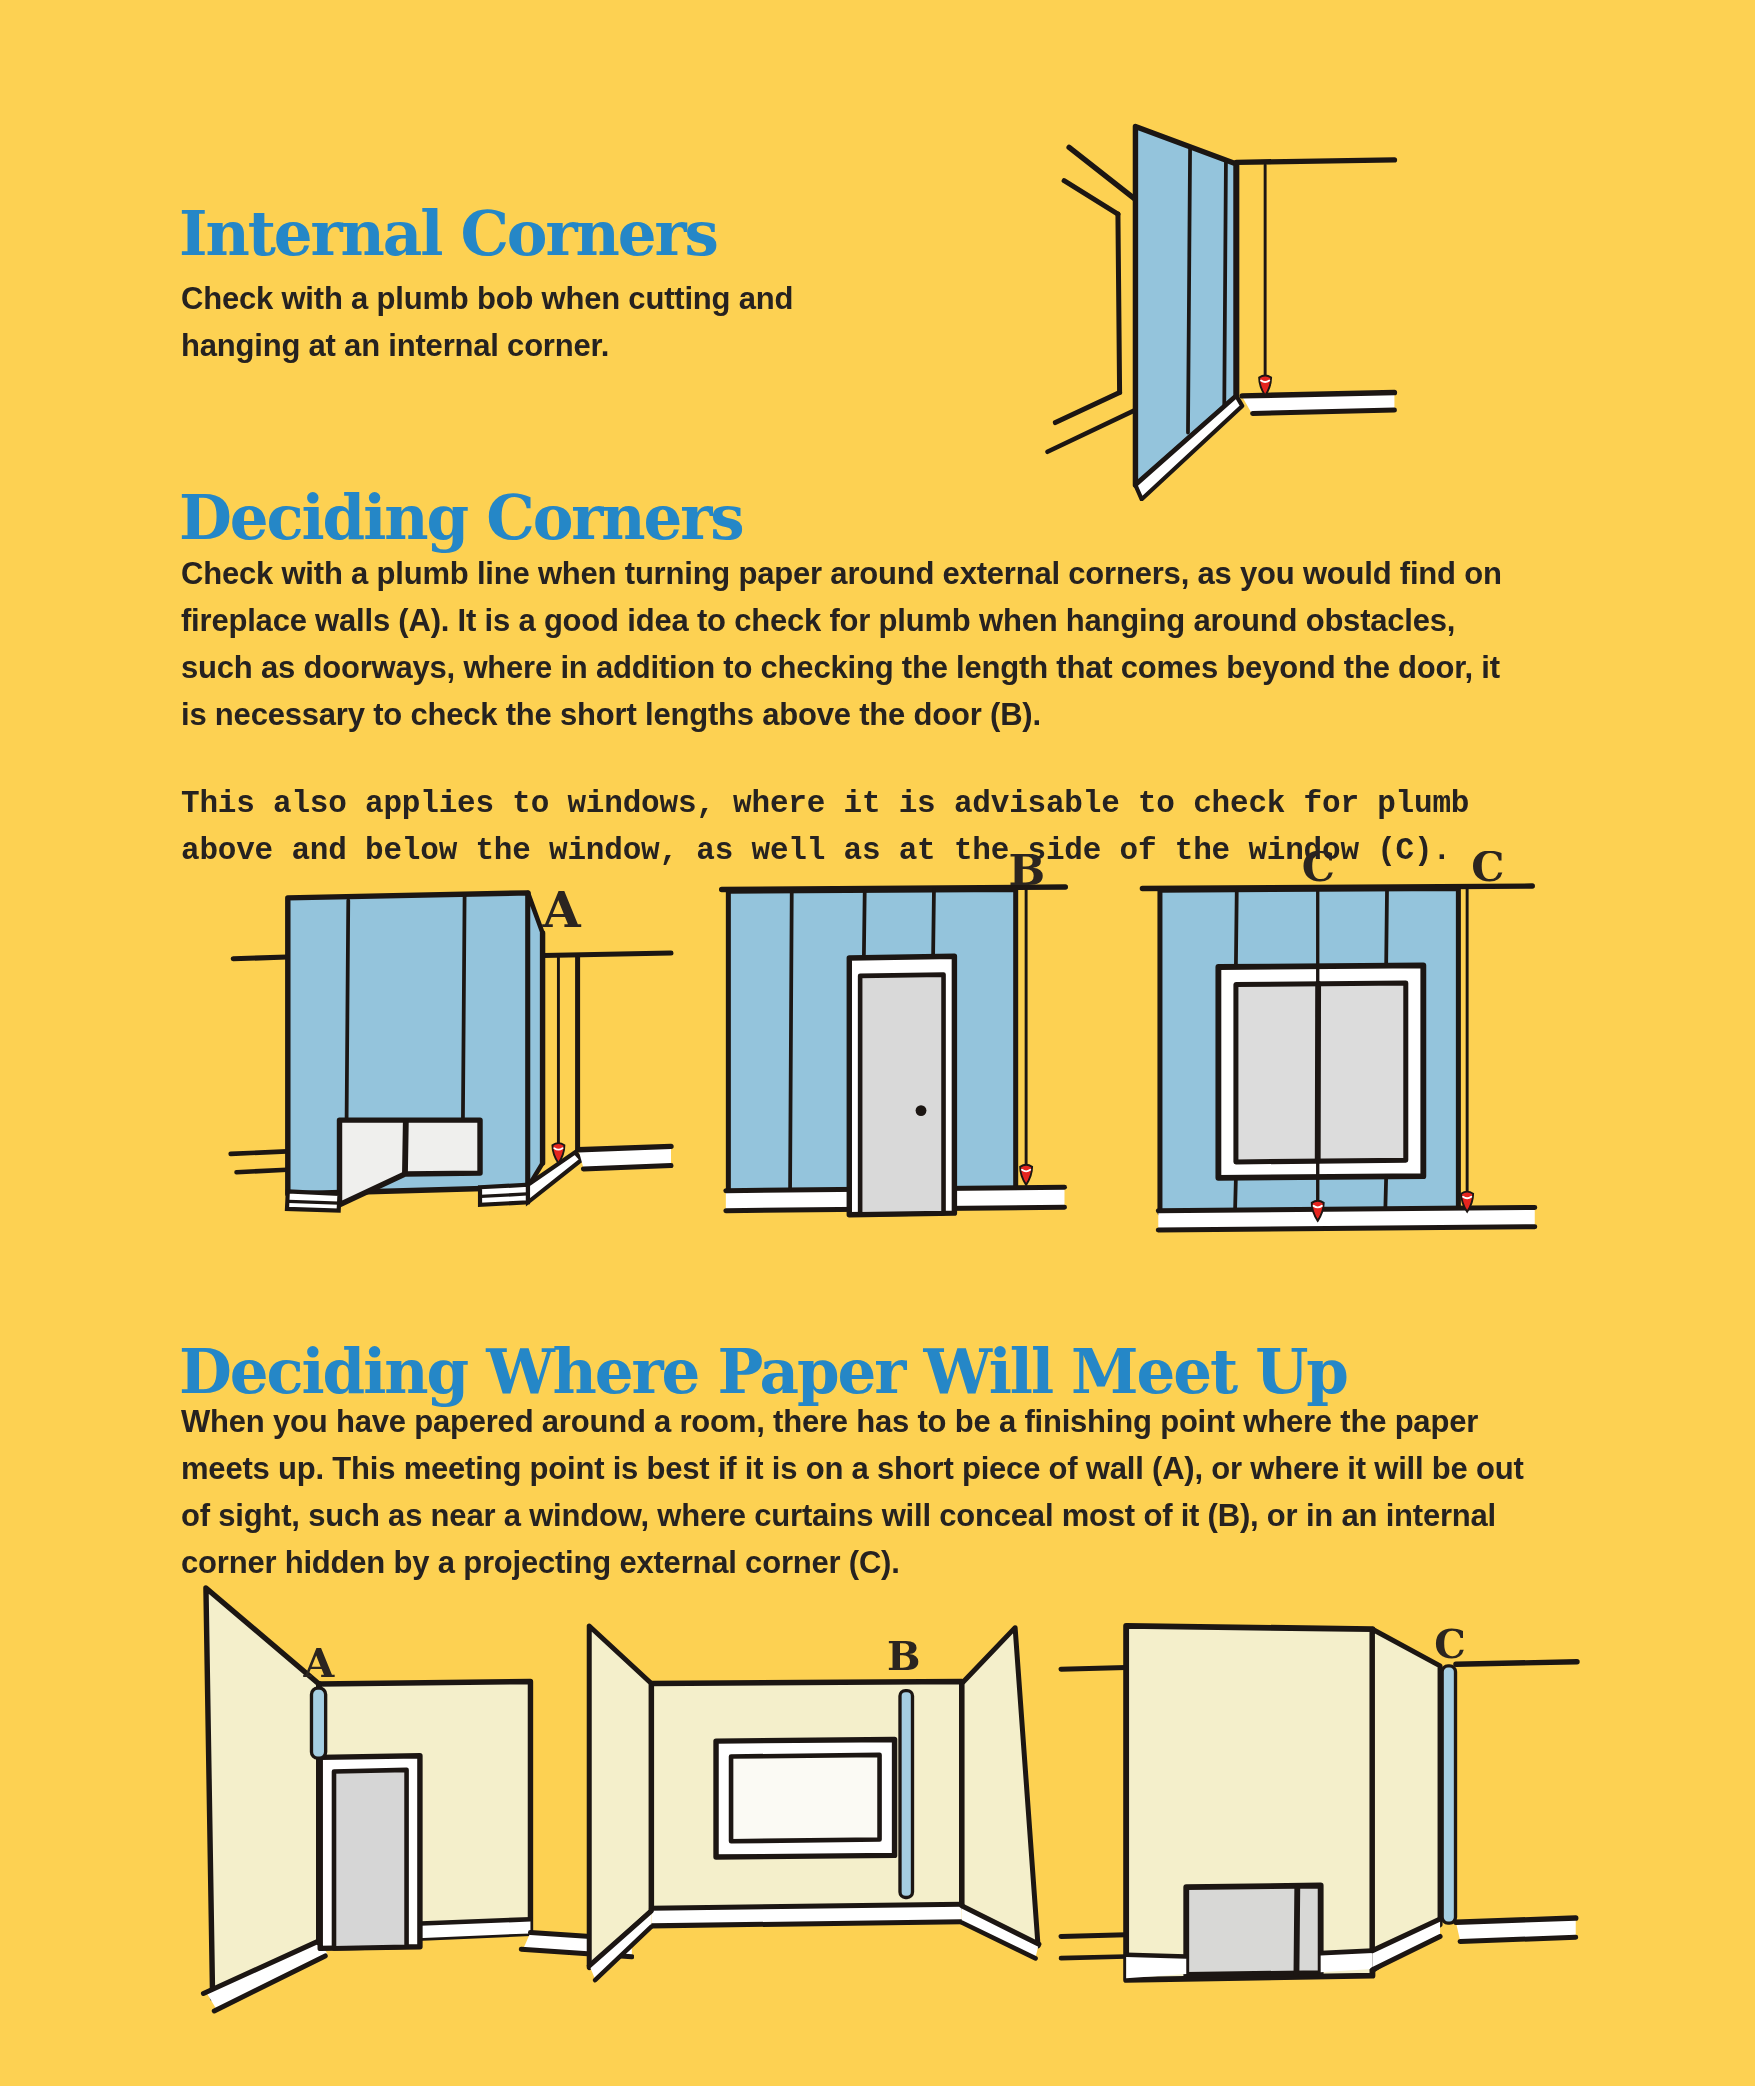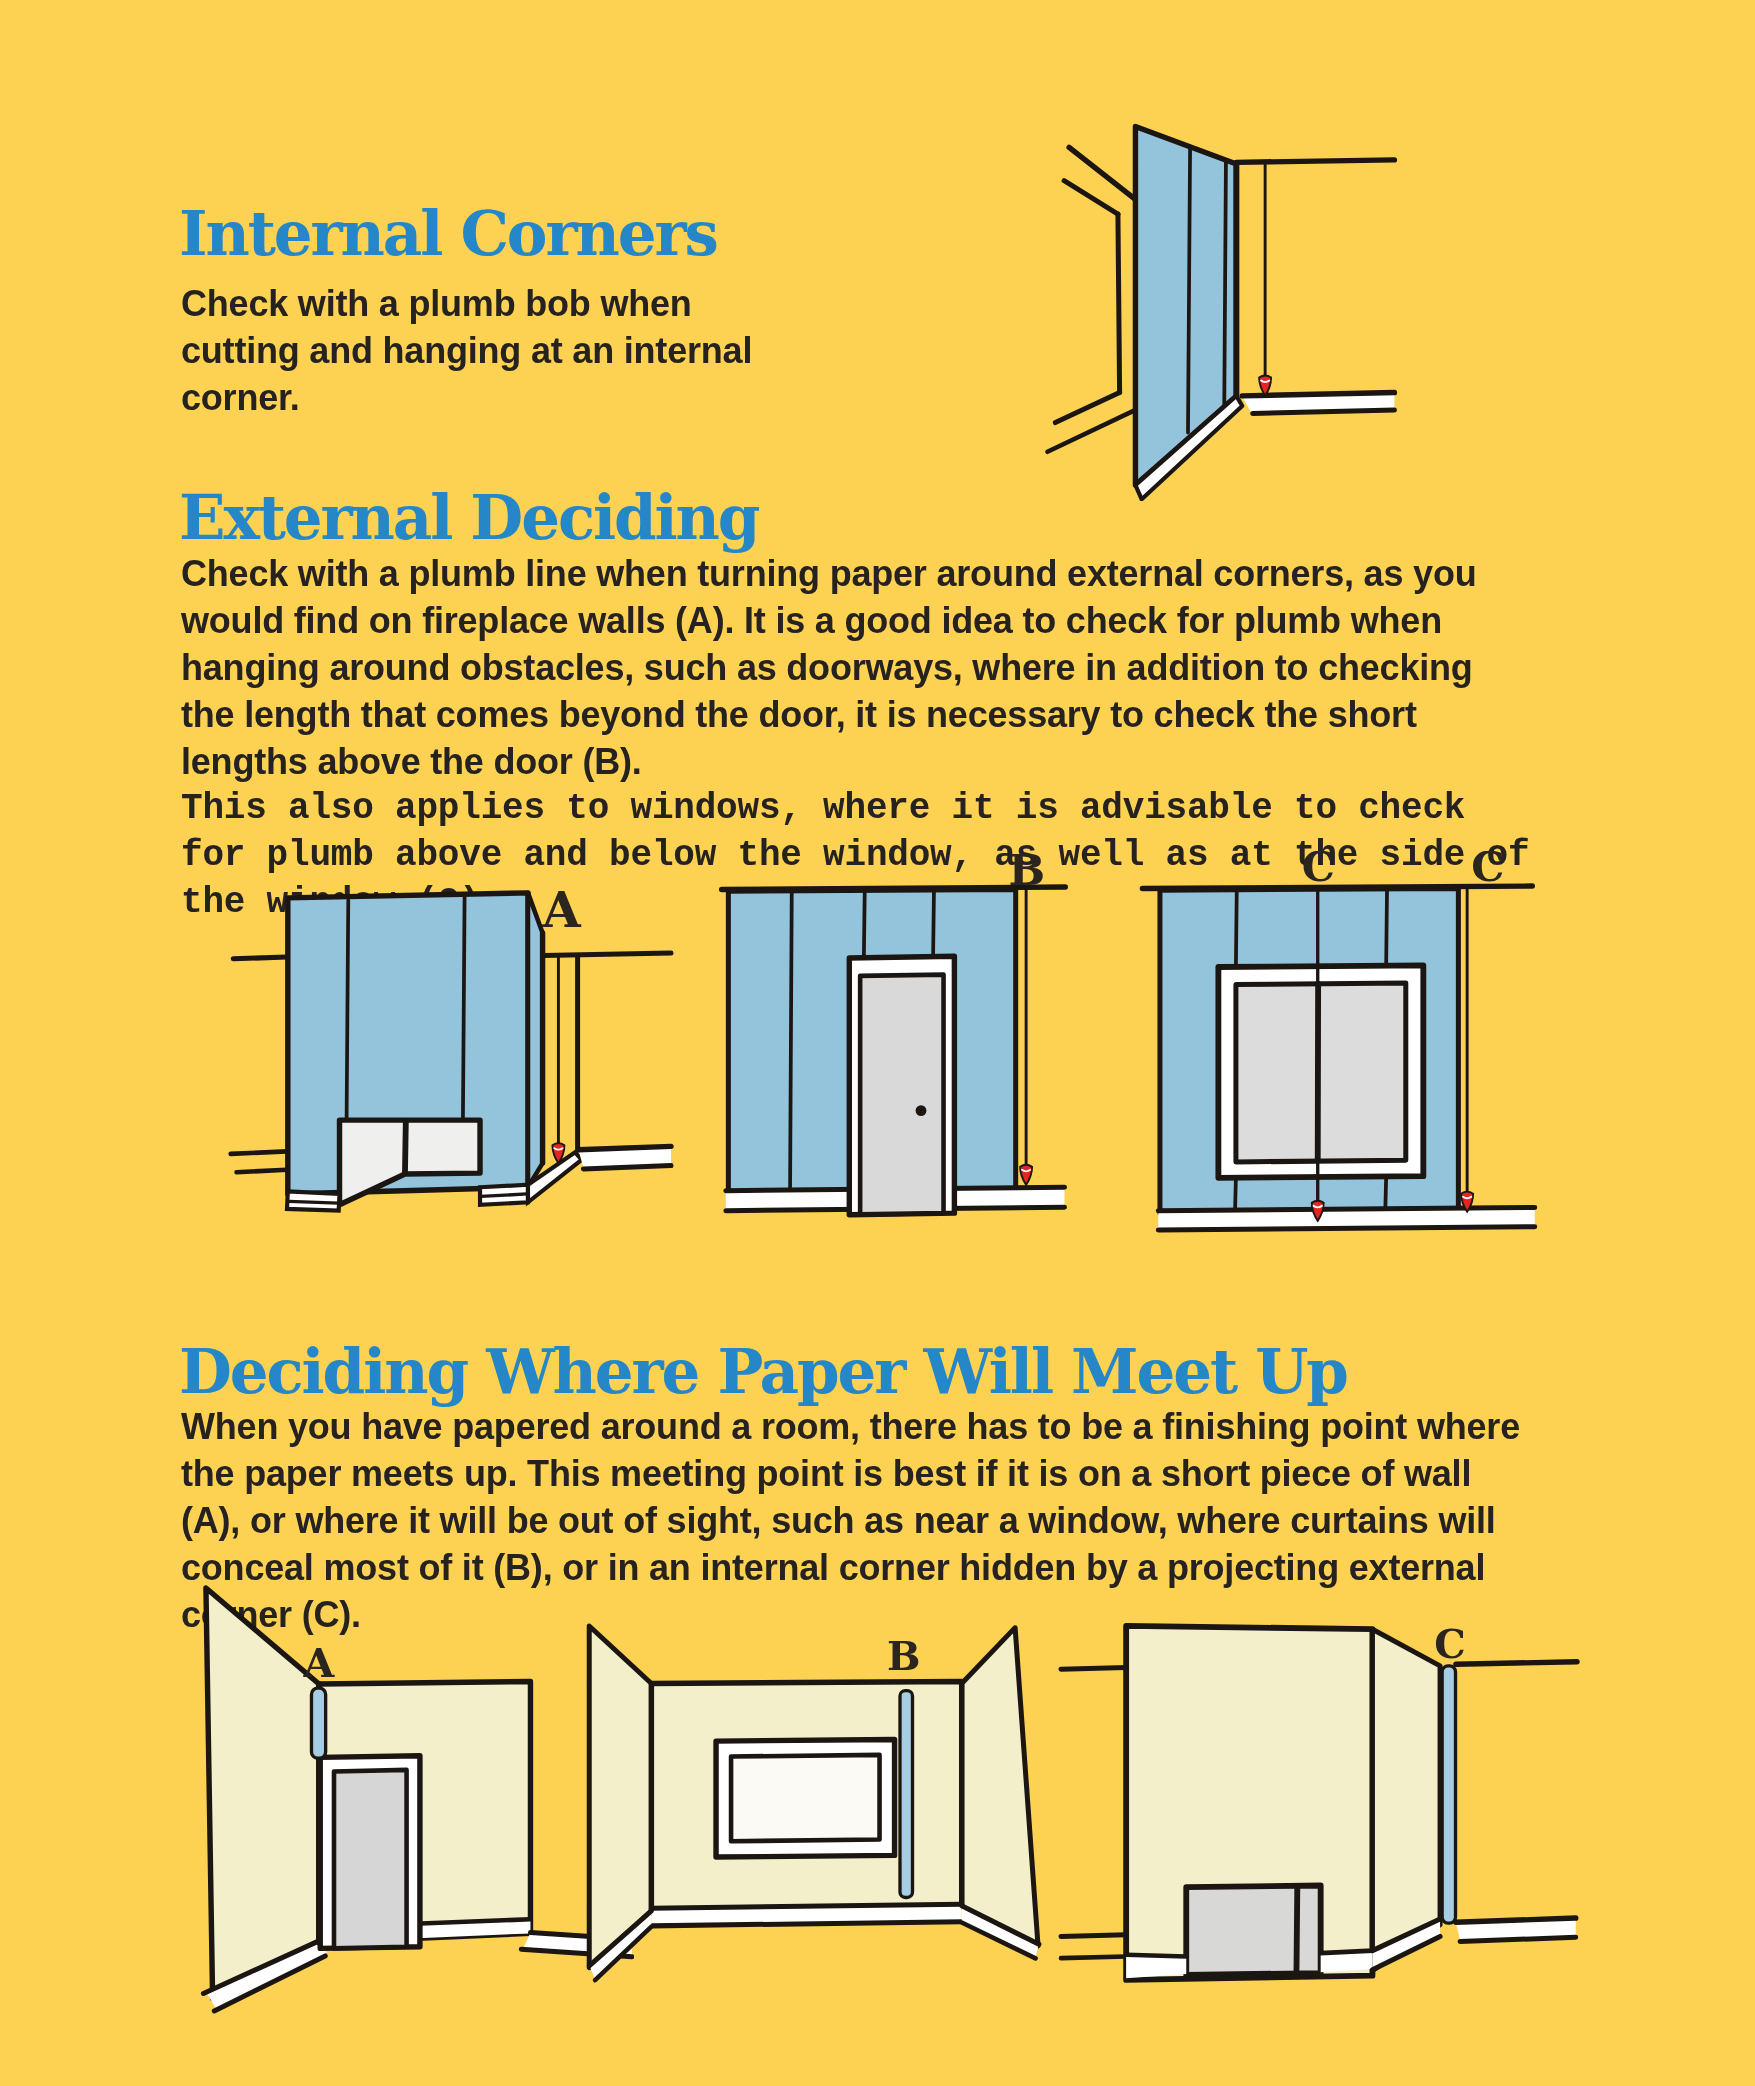--- a/index.html
+++ b/index.html
@@ -1,20 +1,20 @@
 <!DOCTYPE html>
 <html style="font-size:6.7px"><head>
 <meta charset="utf-8">
 <style>
   html,body{margin:0;padding:0;background:#FDD152;}
   .page{position:relative;width:1756px;height:2257px;background:#FDD152;overflow:hidden;
         font-family:"Liberation Sans",sans-serif;}
   .h{position:absolute;font-family:"DejaVu Serif",serif;font-weight:bold;color:#2587C7;
      font-size:61px;letter-spacing:-2.1px;white-space:nowrap;line-height:1;}
-  .p{position:absolute;font-weight:bold;color:#262220;font-size:36px;line-height:47px;
+  .p{position:absolute;font-weight:bold;color:#262220;font-size:31px;line-height:47px;
      letter-spacing:-0.2px;}
   .ill{position:absolute;}
   .ink{stroke:#1C1613;stroke-linecap:round;stroke-linejoin:round;fill:none;}
   text.lbl{font-family:"DejaVu Serif",serif;font-weight:bold;fill:#2B2520;}
 </style>
 </head>
 <body>
 
 <div class="page">
 
@@ -45,21 +45,21 @@
     <g>
       <path class="ink" stroke-width="13" d="M561,128 L940,122"></path>
       <path class="ink" stroke-width="14" d="M561,132 L561,688"></path>
       <path class="ink" stroke-width="13" d="M575,688 L940,680"></path>
       <path class="ink" stroke-width="12" d="M600,730 L940,722"></path>
     </g>
     <path class="ink" stroke-width="7" d="M630,134 L630,640"></path>
     <use href="#bob" x="612" y="632" width="36" height="60"></use>
   </svg>
 
-  <h2 class="h" style="left:179px;top:436px;">External Deciding</h2>
+  <h2 class="h" style="left:179px;top:436px;">Deciding Corners</h2>
   <p class="p" style="left:181px;top:511px;width:1336px;margin-top:39px;">Check with a plumb line when turning paper around external corners, as you would find on fireplace walls (A). It is a good idea to check for plumb when hanging around obstacles, such as doorways, where in addition to checking the length that comes beyond the door, it is necessary to check the short lengths above the door (B).</p>
   <p class="p" style="left:181px;top:749px;width:1369px;font-family:Liberation Mono, monospace;">This also applies to windows, where it is advisable to check for plumb above and below the window, as well as at the side of the window (C).</p>
 
   <svg class="ill" style="left:209px;top:851px;" width="467" height="384" viewBox="0 0 1120 920">
     <g>
       <path class="ink" stroke-width="12" d="M58,258 L187,254"></path>
       <path class="ink" stroke-width="11" d="M52,726 L187,720"></path>
       <path class="ink" stroke-width="11" d="M66,770 L187,764"></path>
     </g>
     <polygon points="189,112 765,100 765,806 189,822" fill="#94C4DC" stroke="#1C1613" stroke-width="13" stroke-linejoin="round"></polygon>

